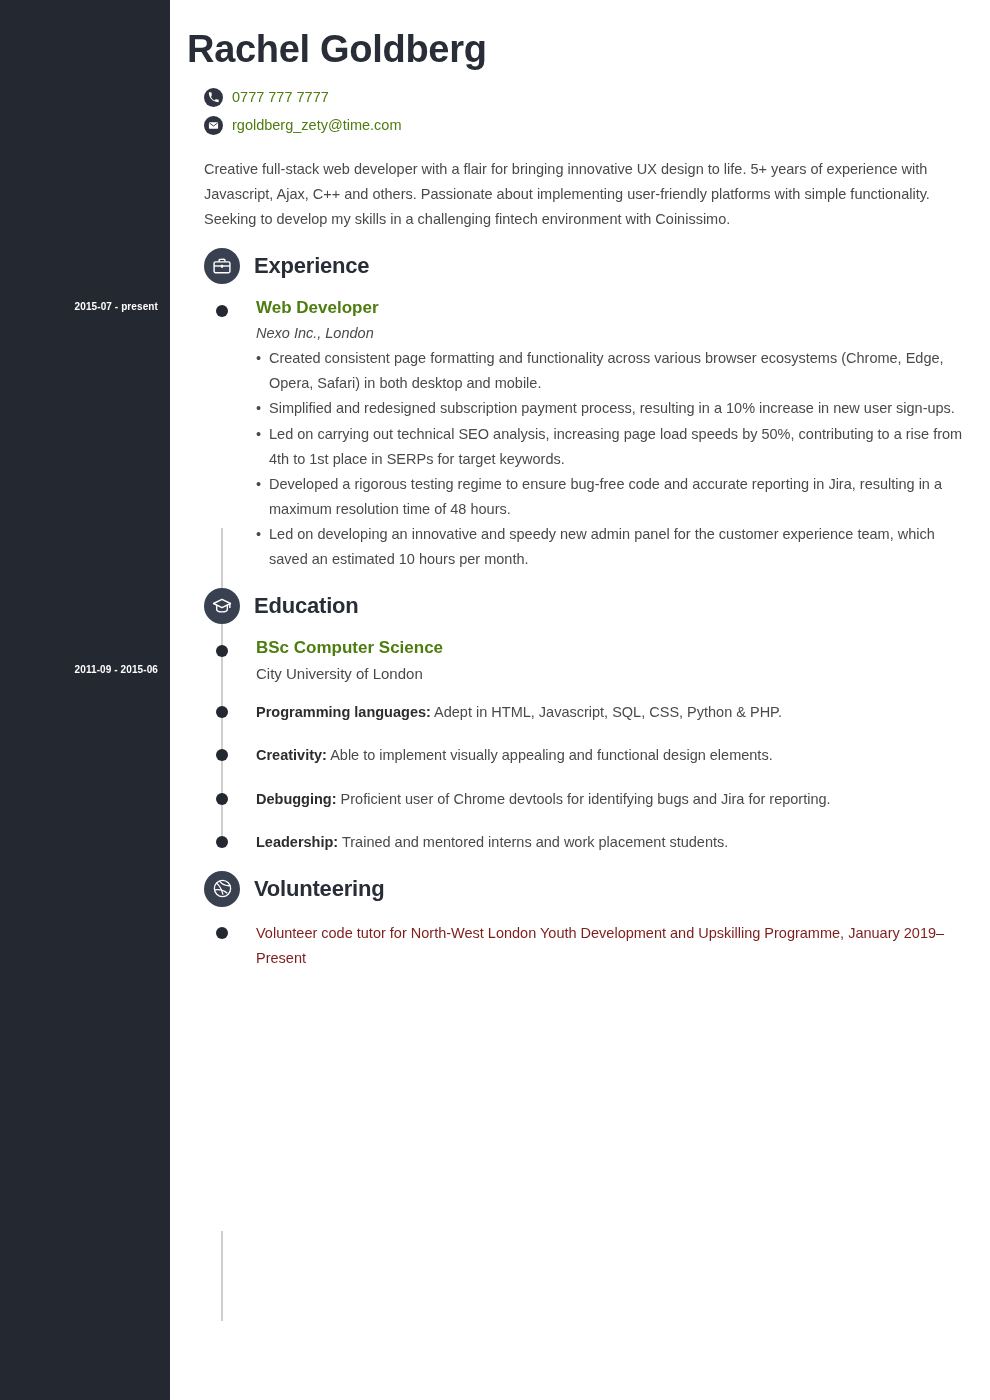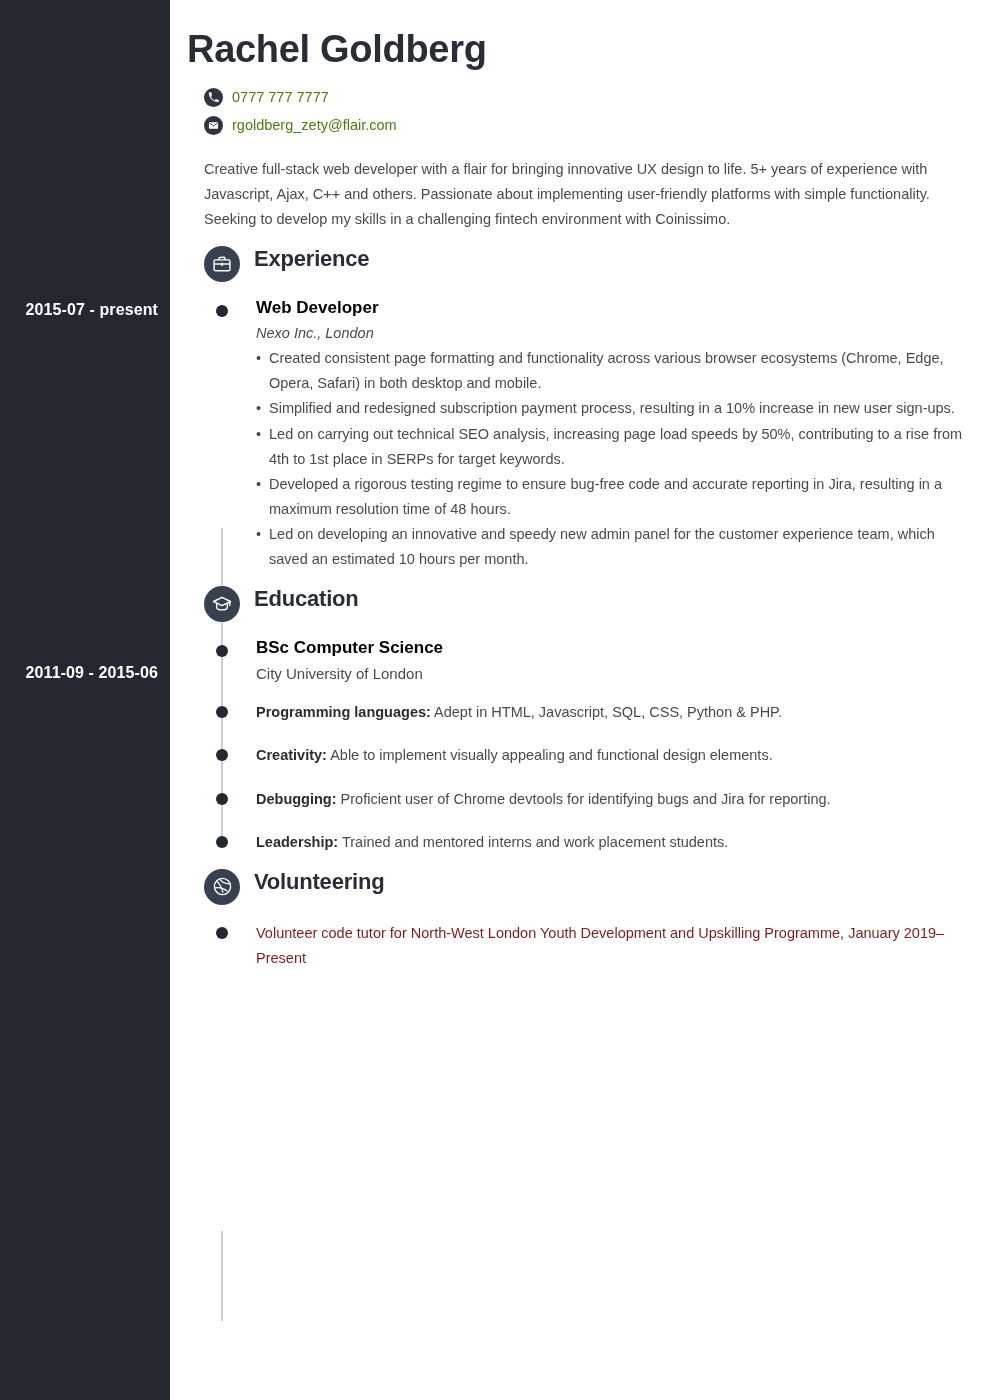--- a/index.html
+++ b/index.html
@@ -21,21 +21,21 @@
     width: 170px;
     height: 1400px;
     background: #242830;
   }
   .date-label {
     position: absolute;
     right: 12px;
     width: 158px;
     text-align: right;
     color: #ffffff;
-    font-size: 16px;
+    font-size: 10px;
     font-weight: bold;
     letter-spacing: 0.1px;
     white-space: nowrap;
   }
   .date-exp { top: 301px; }
   .date-edu { top: 664px; }
 
   
   .main {
     position: absolute;
@@ -88,20 +88,21 @@
   
   .section { position: relative; }
   .rail {
     position: absolute;
     left: 34px;
     width: 2px;
     background: #cfcfcf;
   }
   .sec-head {
     display: flex;
+    align-items: center;
     position: relative;
     height: 40px;
     margin-top: 14px;
   }
   .sec-ico {
     width: 36px; height: 36px;
     border-radius: 50%;
     background: #394150;
     display: flex;
     align-items: center;
@@ -130,21 +131,21 @@
     left: 29px;
     top: 7px;
     width: 12px; height: 12px;
     border-radius: 50%;
     background: #242830;
     z-index: 2;
   }
   .job-title {
     font-size: 17px;
     font-weight: bold;
-    color: #000000;
+    color: #4d7c0f;
     margin: 0 0 7px 0;
     line-height: 1.2;
   }
   .job-sub {
     font-size: 14.5px;
     font-style: italic;
     color: #4a4a4a;
     margin: 0 0 5px 0;
   }
   .school-sub {
@@ -215,21 +216,21 @@
       </span>
       <span class="contact-text">0777 777 7777</span>
     </div>
     <div class="contact-row">
       <span class="contact-ico">
         <svg width="11" height="11" viewBox="0 0 24 24" fill="none" stroke="#ffffff" stroke-width="2.2">
           <rect x="2" y="5" width="20" height="14" rx="1.6" fill="#ffffff" stroke="none"></rect>
           <path d="M3 6.5l9 6.5 9-6.5" stroke="#2f3440" stroke-width="2" fill="none"></path>
         </svg>
       </span>
-      <span class="contact-text">rgoldberg_zety@flair.com</span>
+      <span class="contact-text">rgoldberg_zety@time.com</span>
     </div>
   </div>
 
   <p class="summary">Creative full-stack web developer with a flair for bringing innovative UX design to life. 5+ years of experience with Javascript, Ajax, C++ and others. Passionate about implementing user-friendly platforms with simple functionality. Seeking to develop my skills in a challenging fintech environment with Coinissimo.</p>
 
   <div class="section">
     <div class="rail" style="top:282px;height:320px;"></div>
 
     <div class="sec-head">
       <span class="sec-ico">

